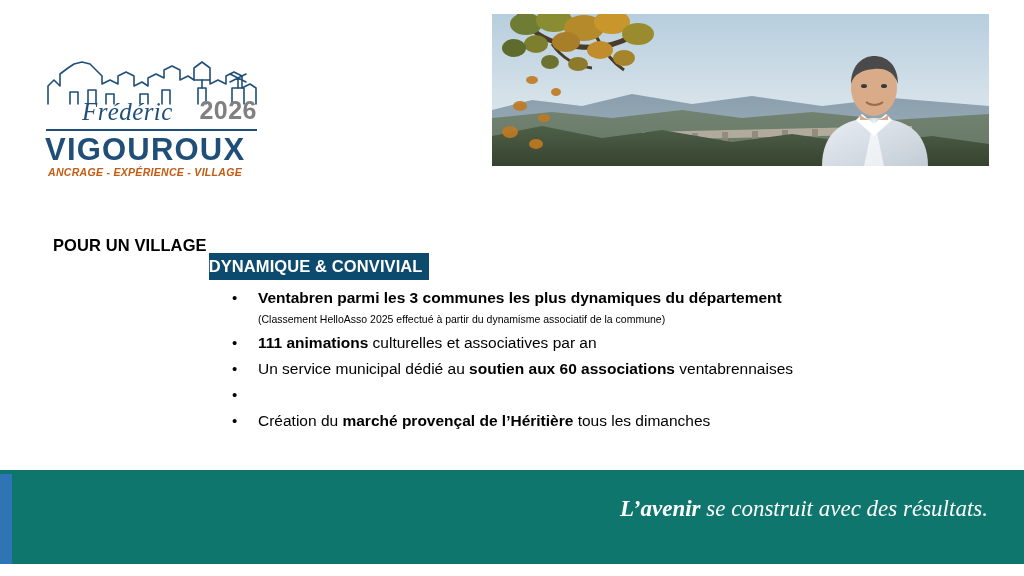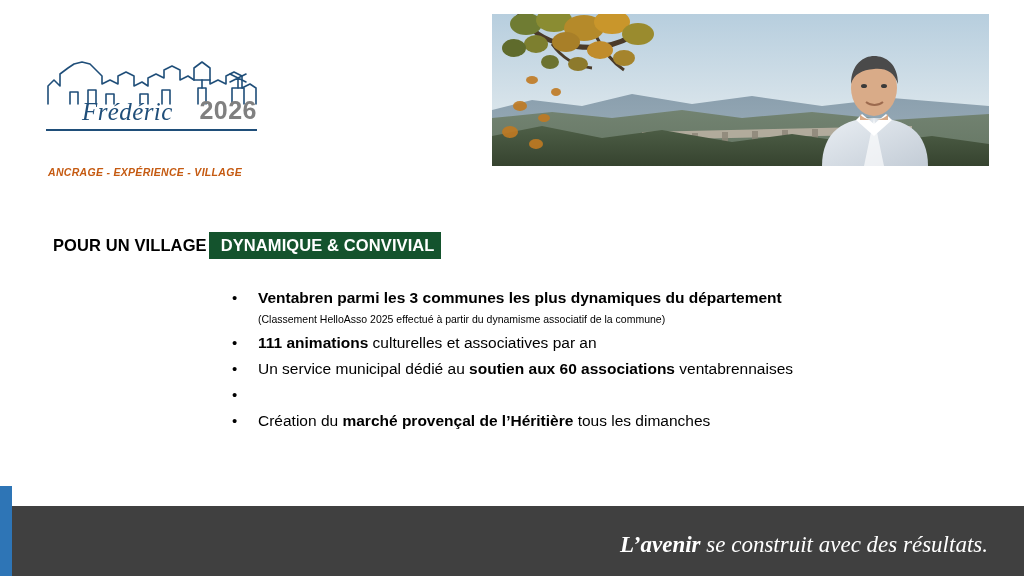--- a/index.html
+++ b/index.html
@@ -125,24 +125,25 @@
     align-items: stretch;
     font-size: 16.5px;
     font-weight: bold;
   }
   .section-title .plain {
     color: #000000;
     padding: 4px 2px 4px 0;
     letter-spacing: 0.1px;
   }
   .section-title .hl {
-    background: #14532d;
+    background: #0c4a6e;
     color: #ffffff;
-    padding: 4px 6px 4px 12px;
+    padding: 4px 6px 4px 0;
     letter-spacing: 0.1px;
+    margin-top: 21px;
   }
 
   
   .bullets {
     position: absolute;
     left: 232px;
     top: 286px;
     width: 740px;
     font-size: 15.5px;
     color: #000000;
@@ -167,24 +168,24 @@
     margin: 0 0 4px 26px;
     font-size: 10.5px;
     color: #000000;
     line-height: 15px;
   }
 
   
   .footer {
     position: absolute;
     left: 0;
-    bottom: 0;
+    bottom: 12px;
     width: 1024px;
-    height: 70px;
-    background: #404040;
+    height: 94px;
+    background: #0f766e;
   }
   .footer-side {
     position: absolute;
     left: 0;
     bottom: 0;
     width: 12px;
     height: 90px;
     background: #2e75b6;
   }
   .footer-text {
@@ -217,20 +218,21 @@
           <path d="M150 30 L166 30"></path>
           <path d="M188 54 L188 38 L200 38 L200 54"></path>
           <path d="M194 38 L194 28 L186 24 M194 28 L202 24 M194 28 L186 32 M194 28 L202 32"></path>
           <path d="M96 54 L96 44 L104 44 L104 54"></path>
         </g>
       </svg>
     </div>
     <div class="logo-first">Frédéric</div>
     <div class="logo-year">2026</div>
     <div class="logo-rule"></div>
+    <div class="logo-last">VIGOUROUX</div>
     <div class="logo-tag">ANCRAGE - EXPÉRIENCE - VILLAGE</div>
   </div>
 
   <div class="photo">
     <svg width="497" height="152" viewBox="0 0 497 152">
       <defs>
         <linearGradient id="sky" x1="0" y1="0" x2="0" y2="1">
           <stop offset="0%" stop-color="#b7cede"></stop>
           <stop offset="60%" stop-color="#d7e3ea"></stop>
           <stop offset="100%" stop-color="#e4ebee"></stop>

